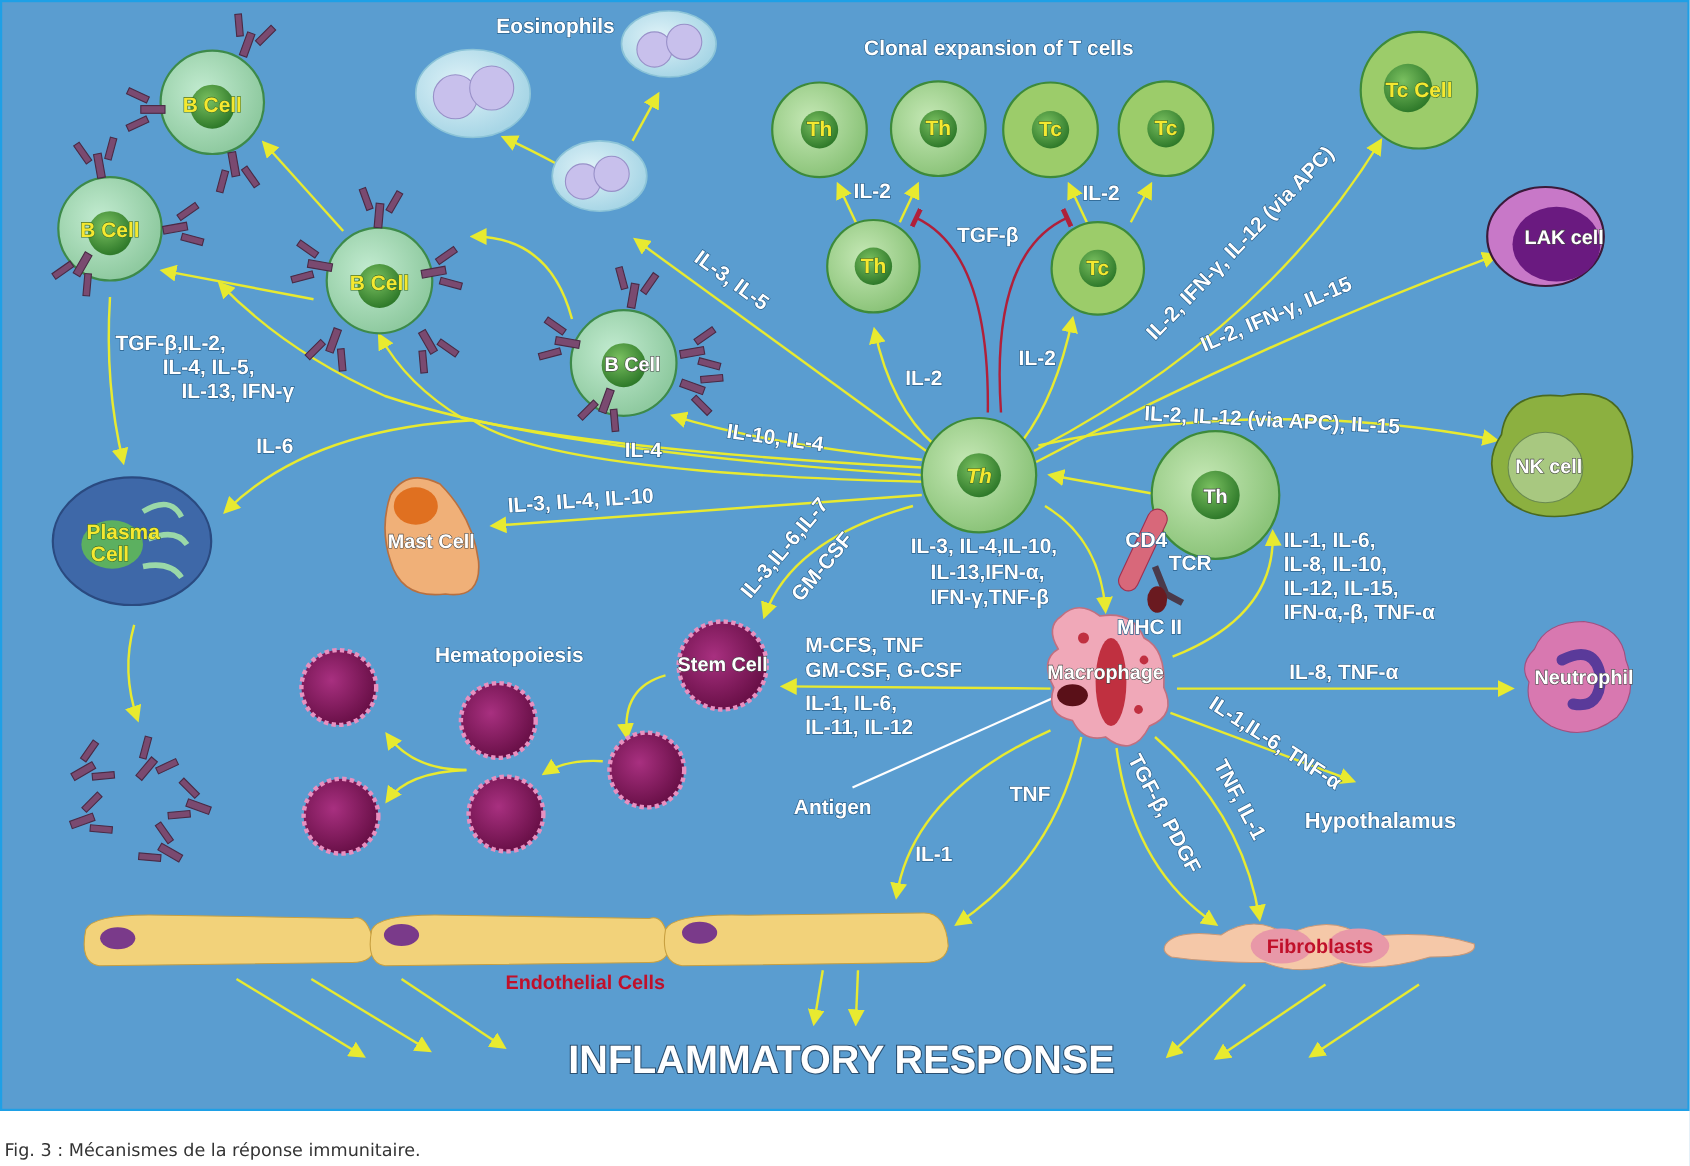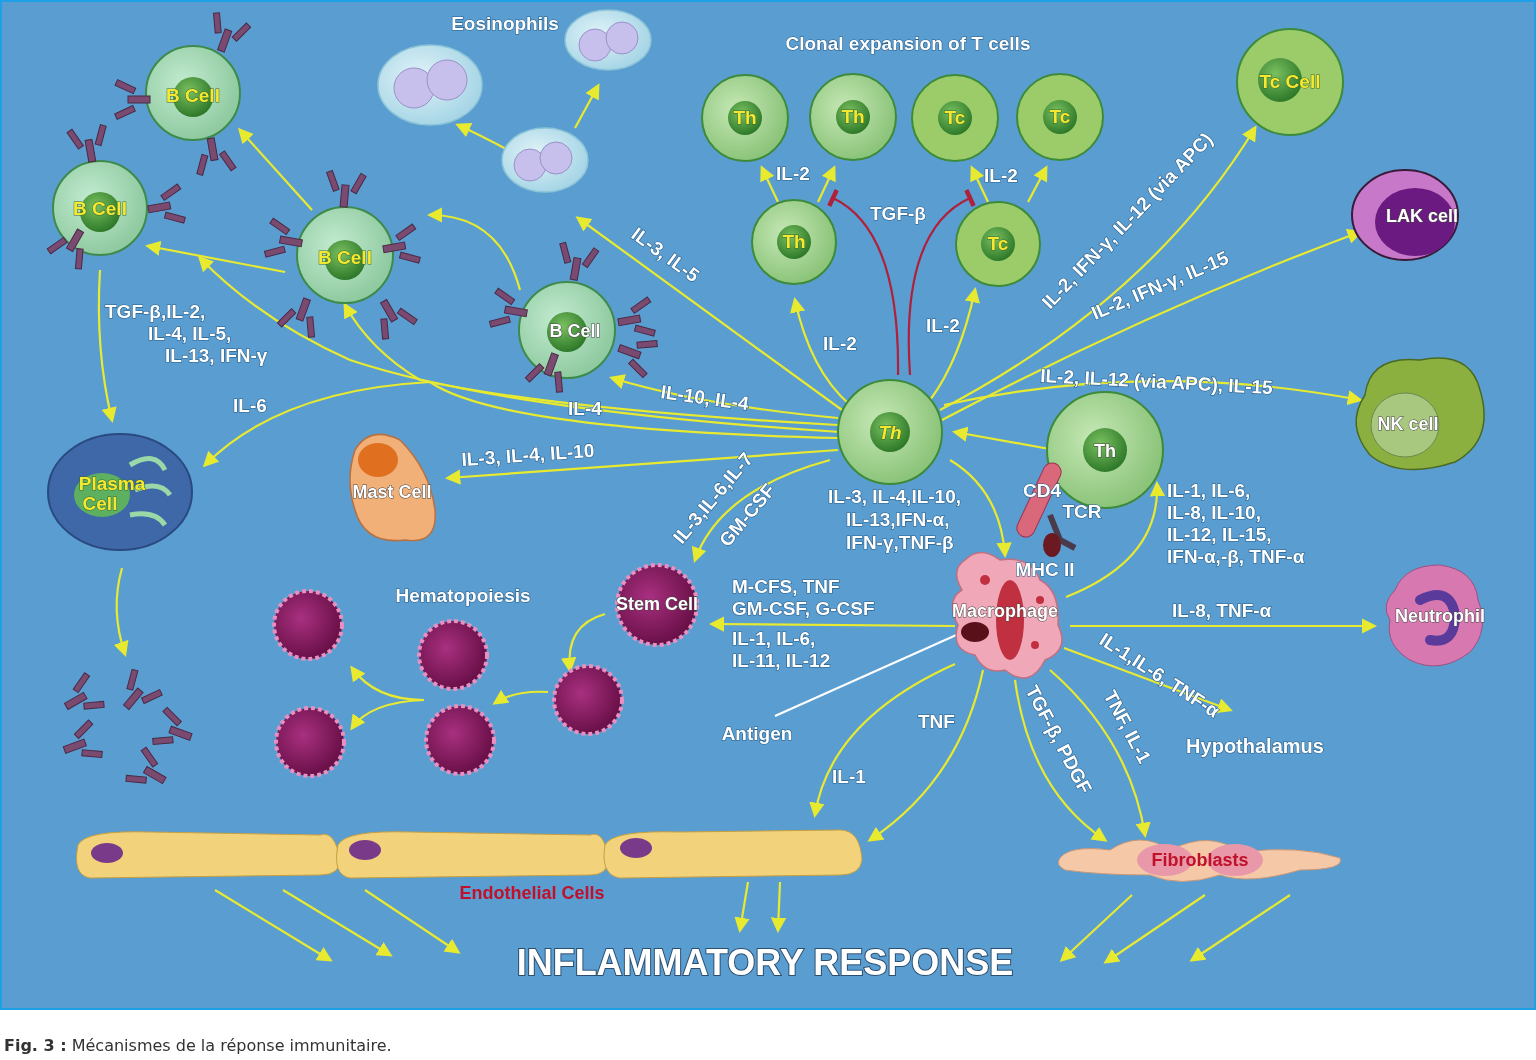--- a/index.html
+++ b/index.html
@@ -9,21 +9,21 @@
   .lbl { fill:#ffffff; font-family:"Liberation Sans", sans-serif; font-weight:bold; font-size:19px; paint-order:stroke; stroke:#2a5f8a; stroke-width:1.2px; }
   .lbl-lg { font-size:20px; }
   .cell-lbl { fill:#f5e830; font-family:"Liberation Sans", sans-serif; font-weight:bold; font-size:19px; paint-order:stroke; stroke:#3b6a2a; stroke-width:1px; }
   .cell-lbl-w { fill:#ffffff; font-family:"Liberation Sans", sans-serif; font-weight:bold; font-size:18px; paint-order:stroke; stroke:#444; stroke-width:1px; }
   .red-lbl { fill:#c0102a; font-family:"Liberation Sans", sans-serif; font-weight:bold; font-size:18px; }
   .title-lbl { fill:#ffffff; font-family:"Liberation Sans", sans-serif; font-weight:bold; font-size:36px; paint-order:stroke; stroke:#2b4f70; stroke-width:2px; }
   .arrow { fill:none; stroke:#e8ea30; stroke-width:2.2; }
   .inhib { fill:none; stroke:#b0203a; stroke-width:2.2; }
   .antigen-line { stroke:#ffffff; stroke-width:2; }
   #caption { position:absolute; left:4px; top:1036px; font-family:"DejaVu Sans", sans-serif; font-size:16px; color:#333; white-space:nowrap; }
-  #caption b { font-weight:bold; }
+  #caption b { font-weight:normal; }
 </style>
 </head>
 <body>
 
 <div id="panel"></div>
 
 <svg id="diagram" viewBox="0 0 1536 1010" xmlns="http://www.w3.org/2000/svg">
   <defs>
     <marker id="ah" viewBox="0 0 10 10" refX="8" refY="5" markerWidth="7" markerHeight="7" orient="auto-start-reverse">
       <path d="M0,0 L10,5 L0,10 z" fill="#e8ea30"></path>

